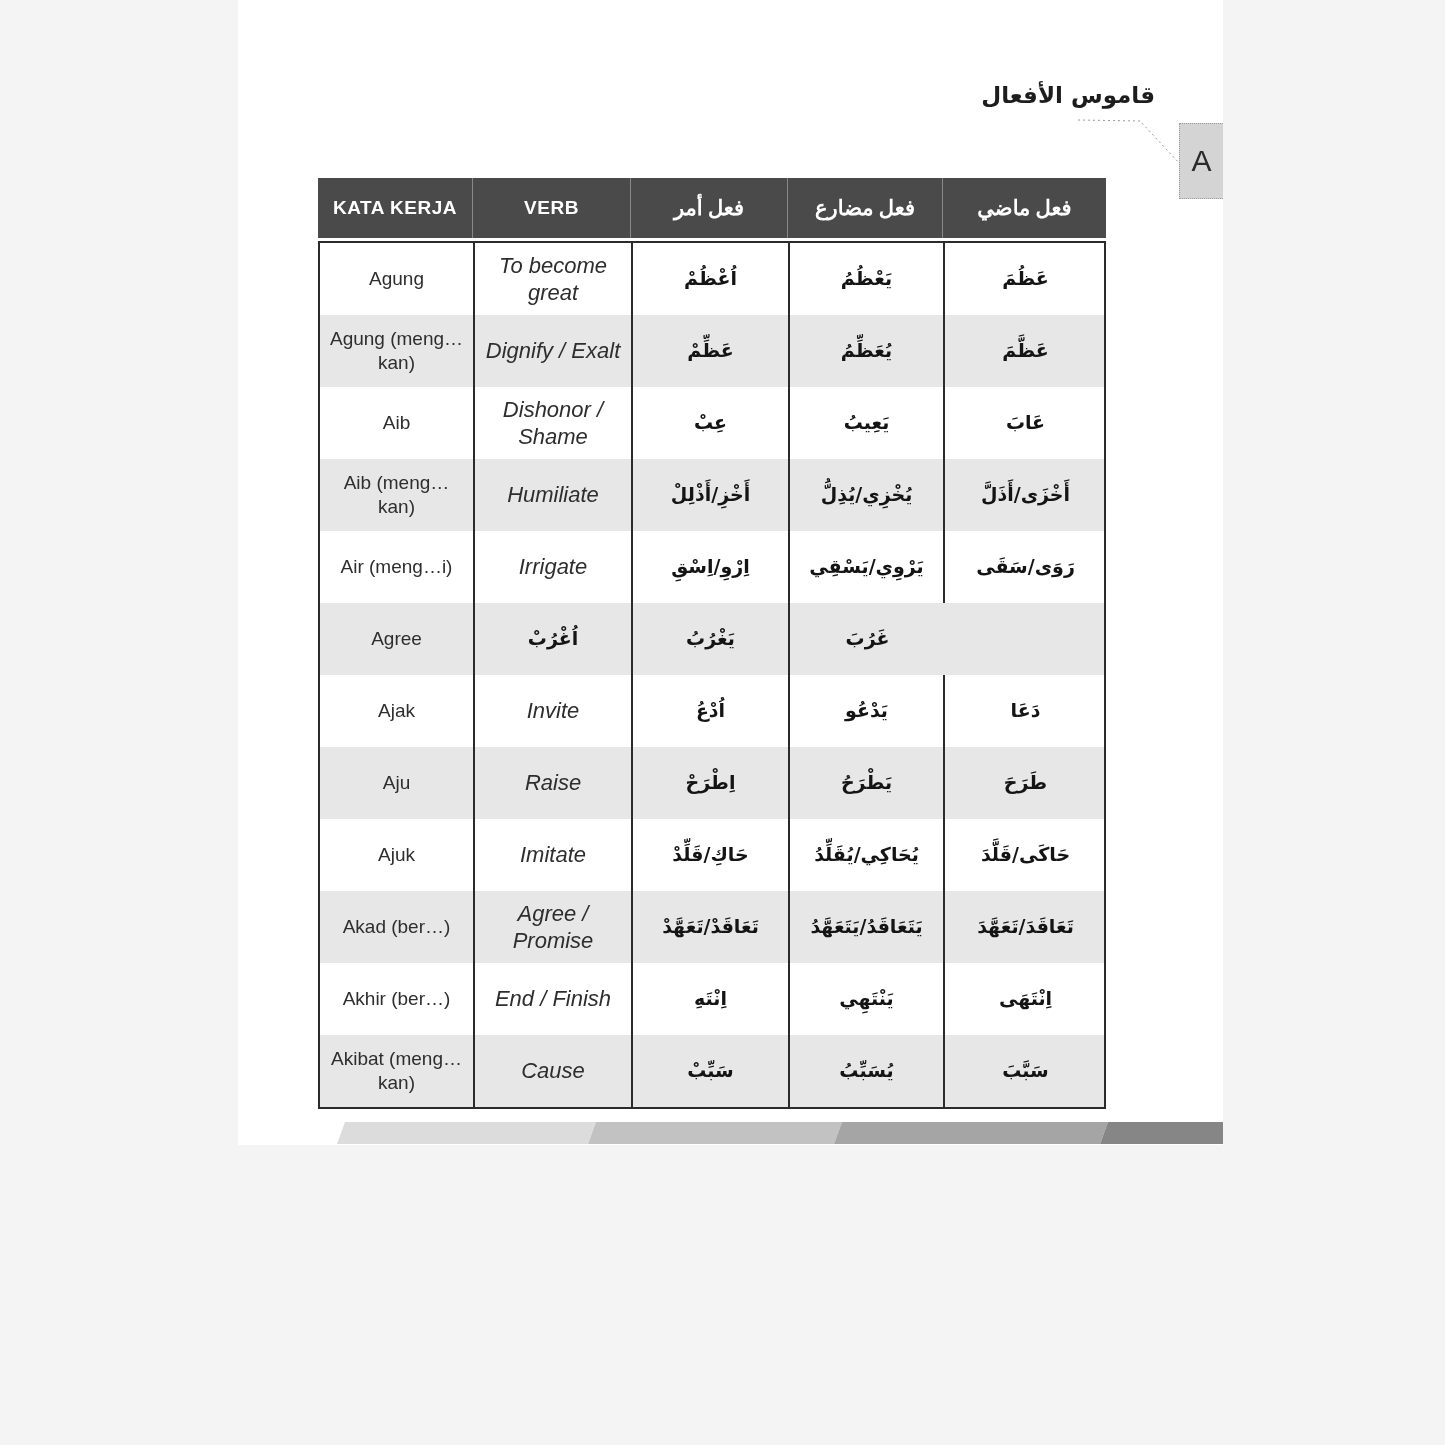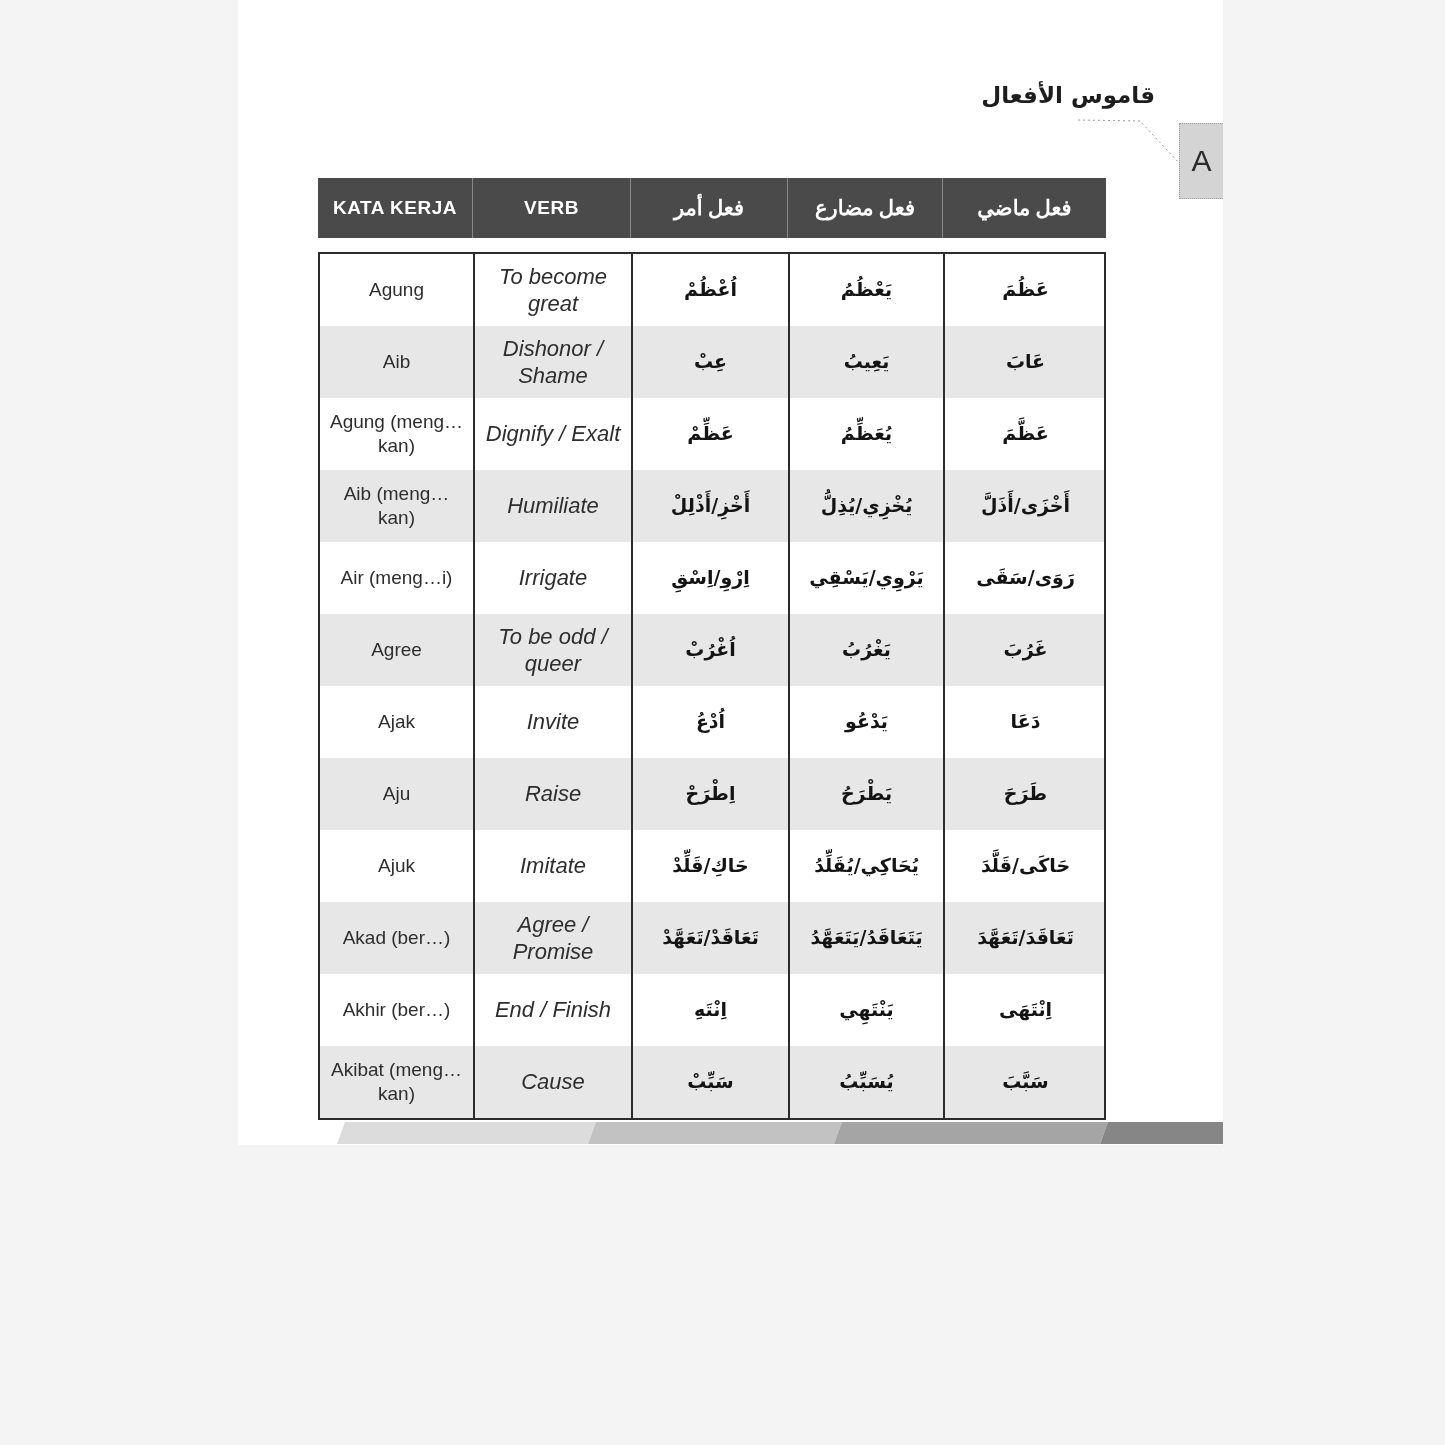--- a/index.html
+++ b/index.html
@@ -39,21 +39,21 @@
   .th{
     display:flex;align-items:center;justify-content:center;
     color:#ffffff;font-weight:bold;
     border-right:1px solid rgba(255,255,255,0.35);
     box-sizing:border-box;
   }
   .th:last-child{border-right:none;}
   .th.latin{font-size:19px;letter-spacing:0.5px;}
   .th.arabic{font-family:Liberation Serif, serif;font-size:21px;direction:rtl;}
   .tbody{
-    margin-top:14px;
+    margin-top:3px;
     border:2px solid #2b2b2b;
   }
   .row{
     display:grid;grid-template-columns:155px 158px 157px 155px 161px;
     height:72px;
   }
   .row:nth-child(even){background:#e7e7e7;}
   .cell{
     display:flex;align-items:center;justify-content:center;
     text-align:center;
@@ -107,50 +107,49 @@
     </div>
     <div class="tbody" id="tbody">
         <div class="row">
           <div class="cell kk">Agung</div>
           <div class="cell vb">To become great</div>
           <div class="cell ar">اُعْظُمْ</div>
           <div class="cell ar">يَعْظُمُ</div>
           <div class="cell ar">عَظُمَ</div>
         </div>
         <div class="row">
+          <div class="cell kk">Agung (meng…kan)</div>
+          <div class="cell vb">Dignify / Exalt</div>
+          <div class="cell ar">عَظِّمْ</div>
+          <div class="cell ar">يُعَظِّمُ</div>
+          <div class="cell ar">عَظَّمَ</div>
+        </div>
+        <div class="row">
           <div class="cell kk">Aib</div>
           <div class="cell vb">Dishonor / Shame</div>
           <div class="cell ar">عِبْ</div>
           <div class="cell ar">يَعِيبُ</div>
           <div class="cell ar">عَابَ</div>
         </div>
         <div class="row">
-          <div class="cell kk">Agung (meng…kan)</div>
-          <div class="cell vb">Dignify / Exalt</div>
-          <div class="cell ar">عَظِّمْ</div>
-          <div class="cell ar">يُعَظِّمُ</div>
-          <div class="cell ar">عَظَّمَ</div>
-        </div>
-        <div class="row">
           <div class="cell kk">Aib (meng…kan)</div>
           <div class="cell vb">Humiliate</div>
           <div class="cell ar">أَخْزِ/أَذْلِلْ</div>
           <div class="cell ar">يُخْزِي/يُذِلُّ</div>
           <div class="cell ar">أَخْزَى/أَذَلَّ</div>
         </div>
         <div class="row">
           <div class="cell kk">Air (meng…i)</div>
           <div class="cell vb">Irrigate</div>
           <div class="cell ar">اِرْوِ/اِسْقِ</div>
           <div class="cell ar">يَرْوِي/يَسْقِي</div>
           <div class="cell ar">رَوَى/سَقَى</div>
         </div>
         <div class="row">
           <div class="cell kk">Agree</div>
-          <div class="cell vb">To be odd / queer</div>
           <div class="cell ar">اُغْرُبْ</div>
           <div class="cell ar">يَغْرُبُ</div>
           <div class="cell ar">غَرُبَ</div>
         </div>
         <div class="row">
           <div class="cell kk">Ajak</div>
           <div class="cell vb">Invite</div>
           <div class="cell ar">اُدْعُ</div>
           <div class="cell ar">يَدْعُو</div>
           <div class="cell ar">دَعَا</div>

